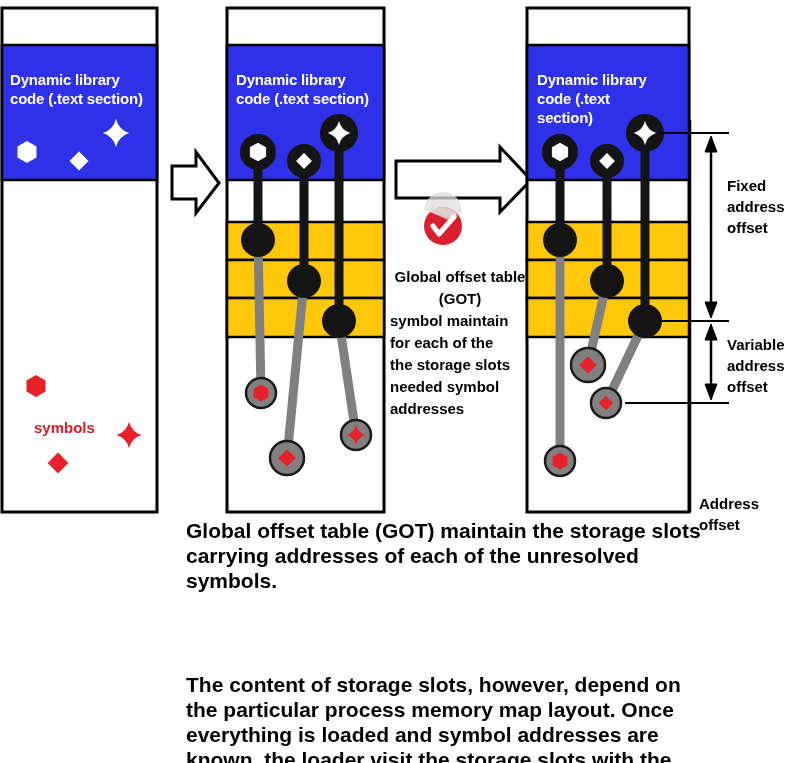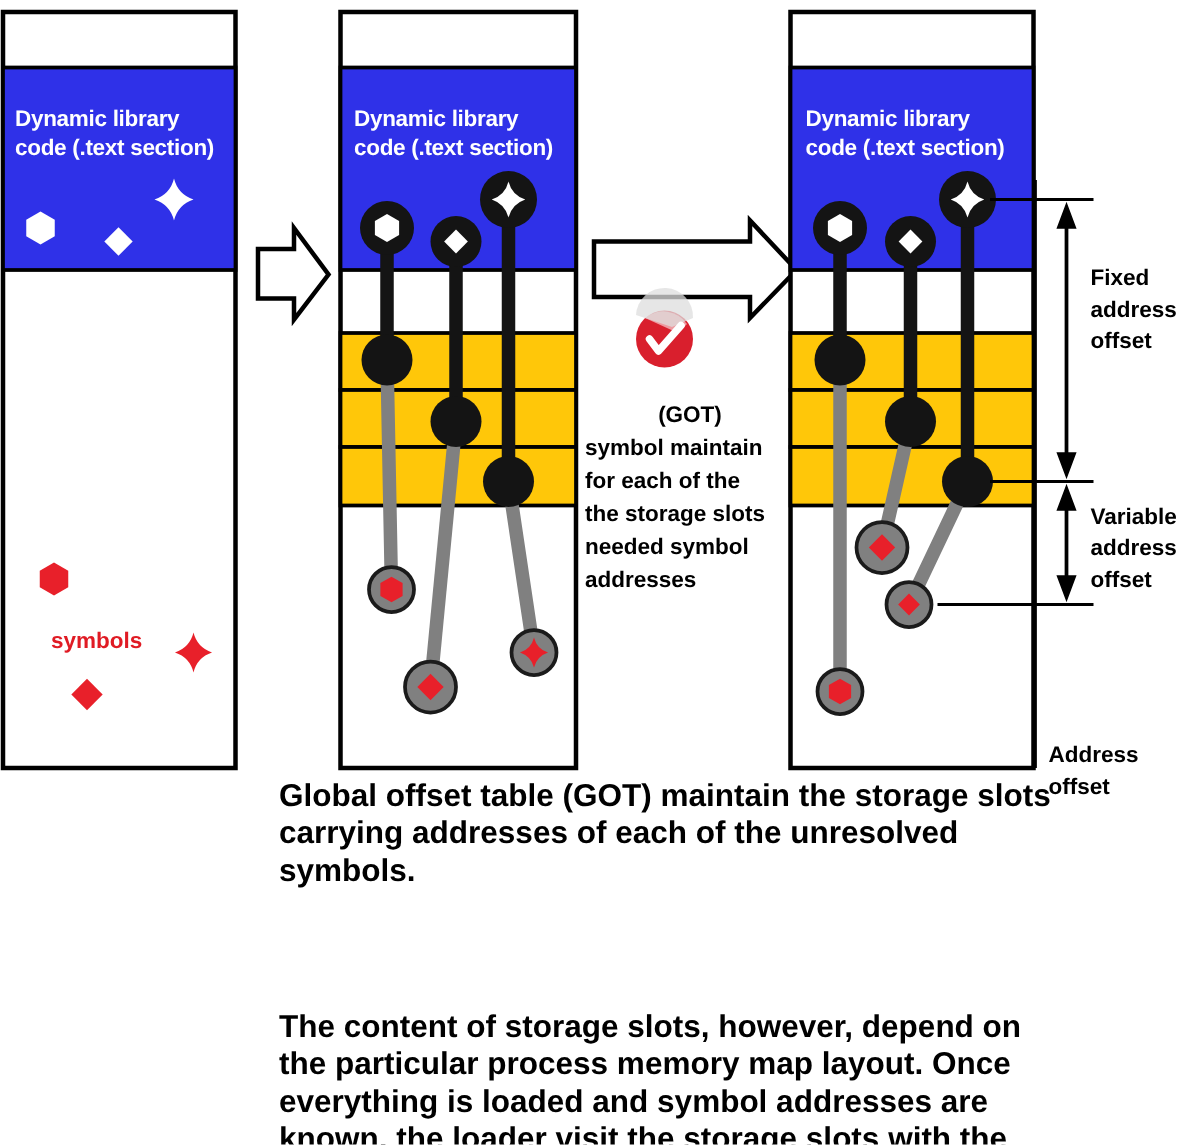--- a/index.html
+++ b/index.html
@@ -12,21 +12,20 @@
     height: 763px;
     position: relative;
     font-family: "Liberation Sans", sans-serif;
     overflow: hidden;
   }
   #stage {
     position: absolute;
     left: 0; top: 0;
     width: 664px;
     height: 763px;
-    padding-left: 21px;
   }
   .panel-label {
     position: absolute;
     color: #ffffff;
     font-weight: bold;
     font-size: 15px;
     line-height: 19px;
     letter-spacing: -0.2px;
   }
   .sym-label {
@@ -235,20 +234,21 @@
     <div>Dynamic library</div>
     <div>code (.text section)</div>
   </div>
 
   <div class="panel-label" style="left:537px; top:70px;">
     <div>Dynamic library</div>
     <div>code (.text section)</div>
   </div>
 
   <div class="got-text" style="left:390px; top:266px;">
+    <div class="center">Global offset table</div>
     <div class="center">(GOT)</div>
     <div>symbol maintain</div>
     <div>for each of the</div>
     <div>the storage slots</div>
     <div>needed symbol</div>
     <div>addresses</div>
   </div>
 
   <div class="side-label" style="left:727px; top:175px;">
     <div>Fixed</div>

